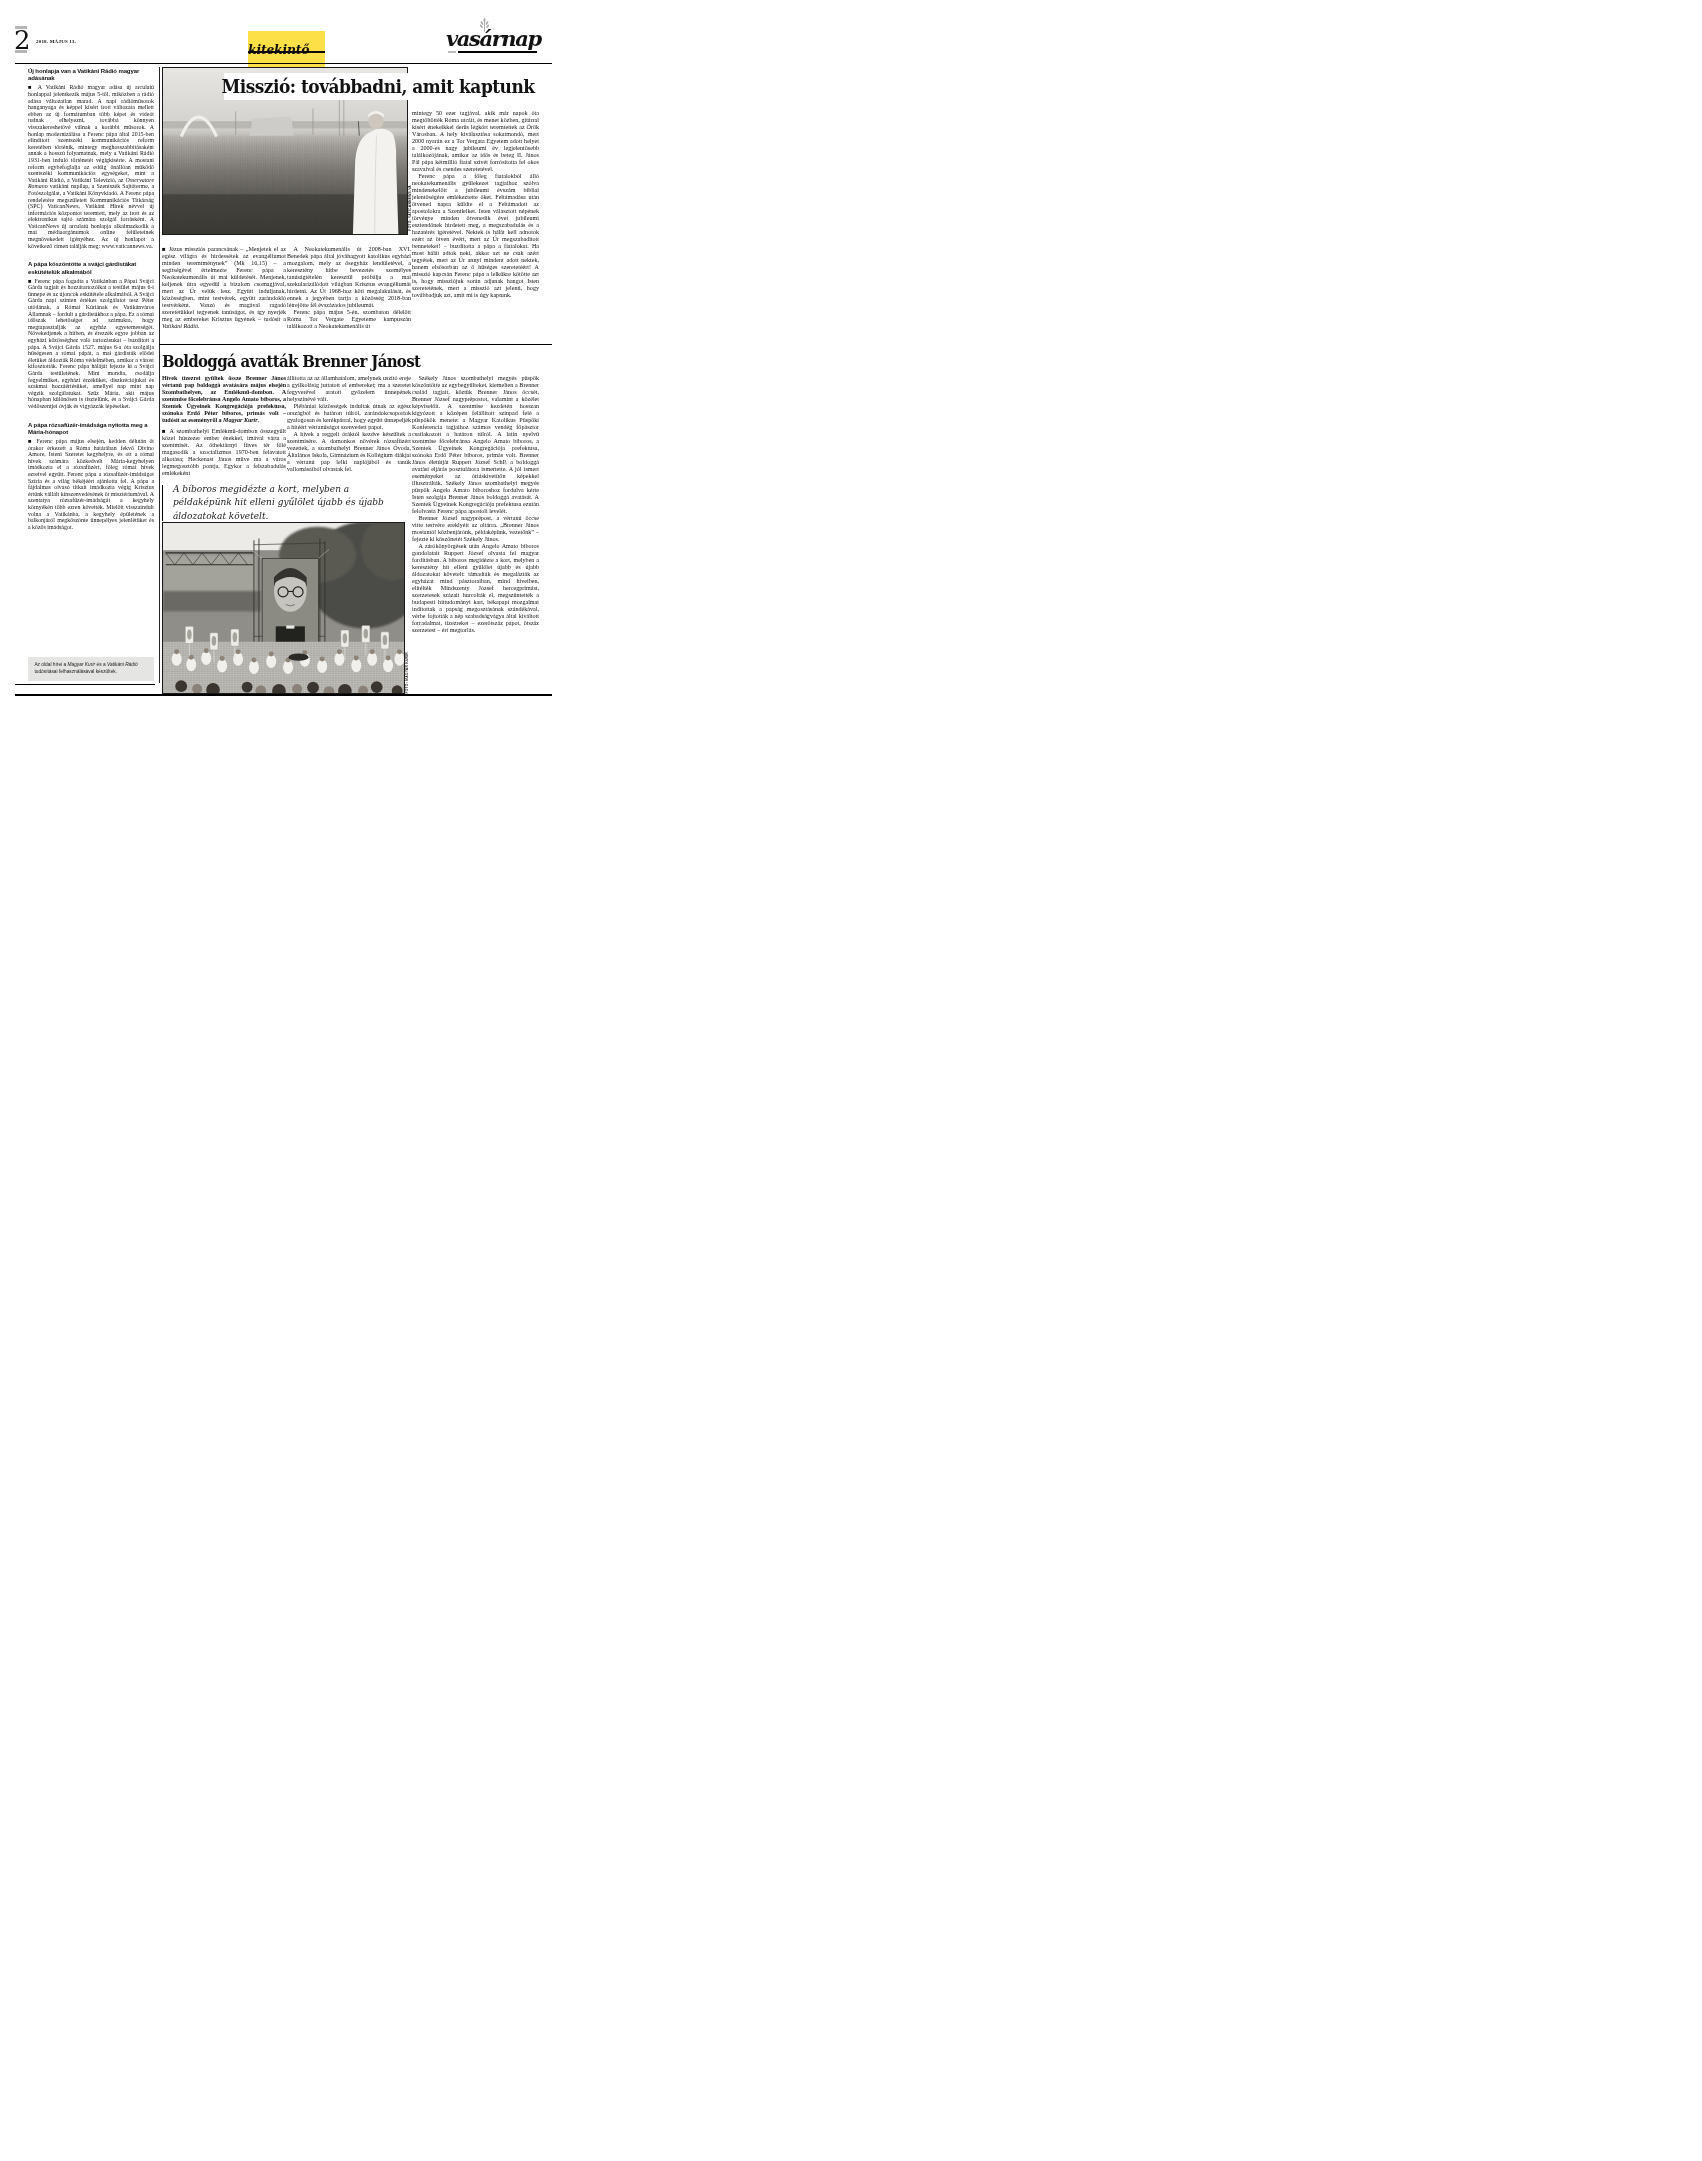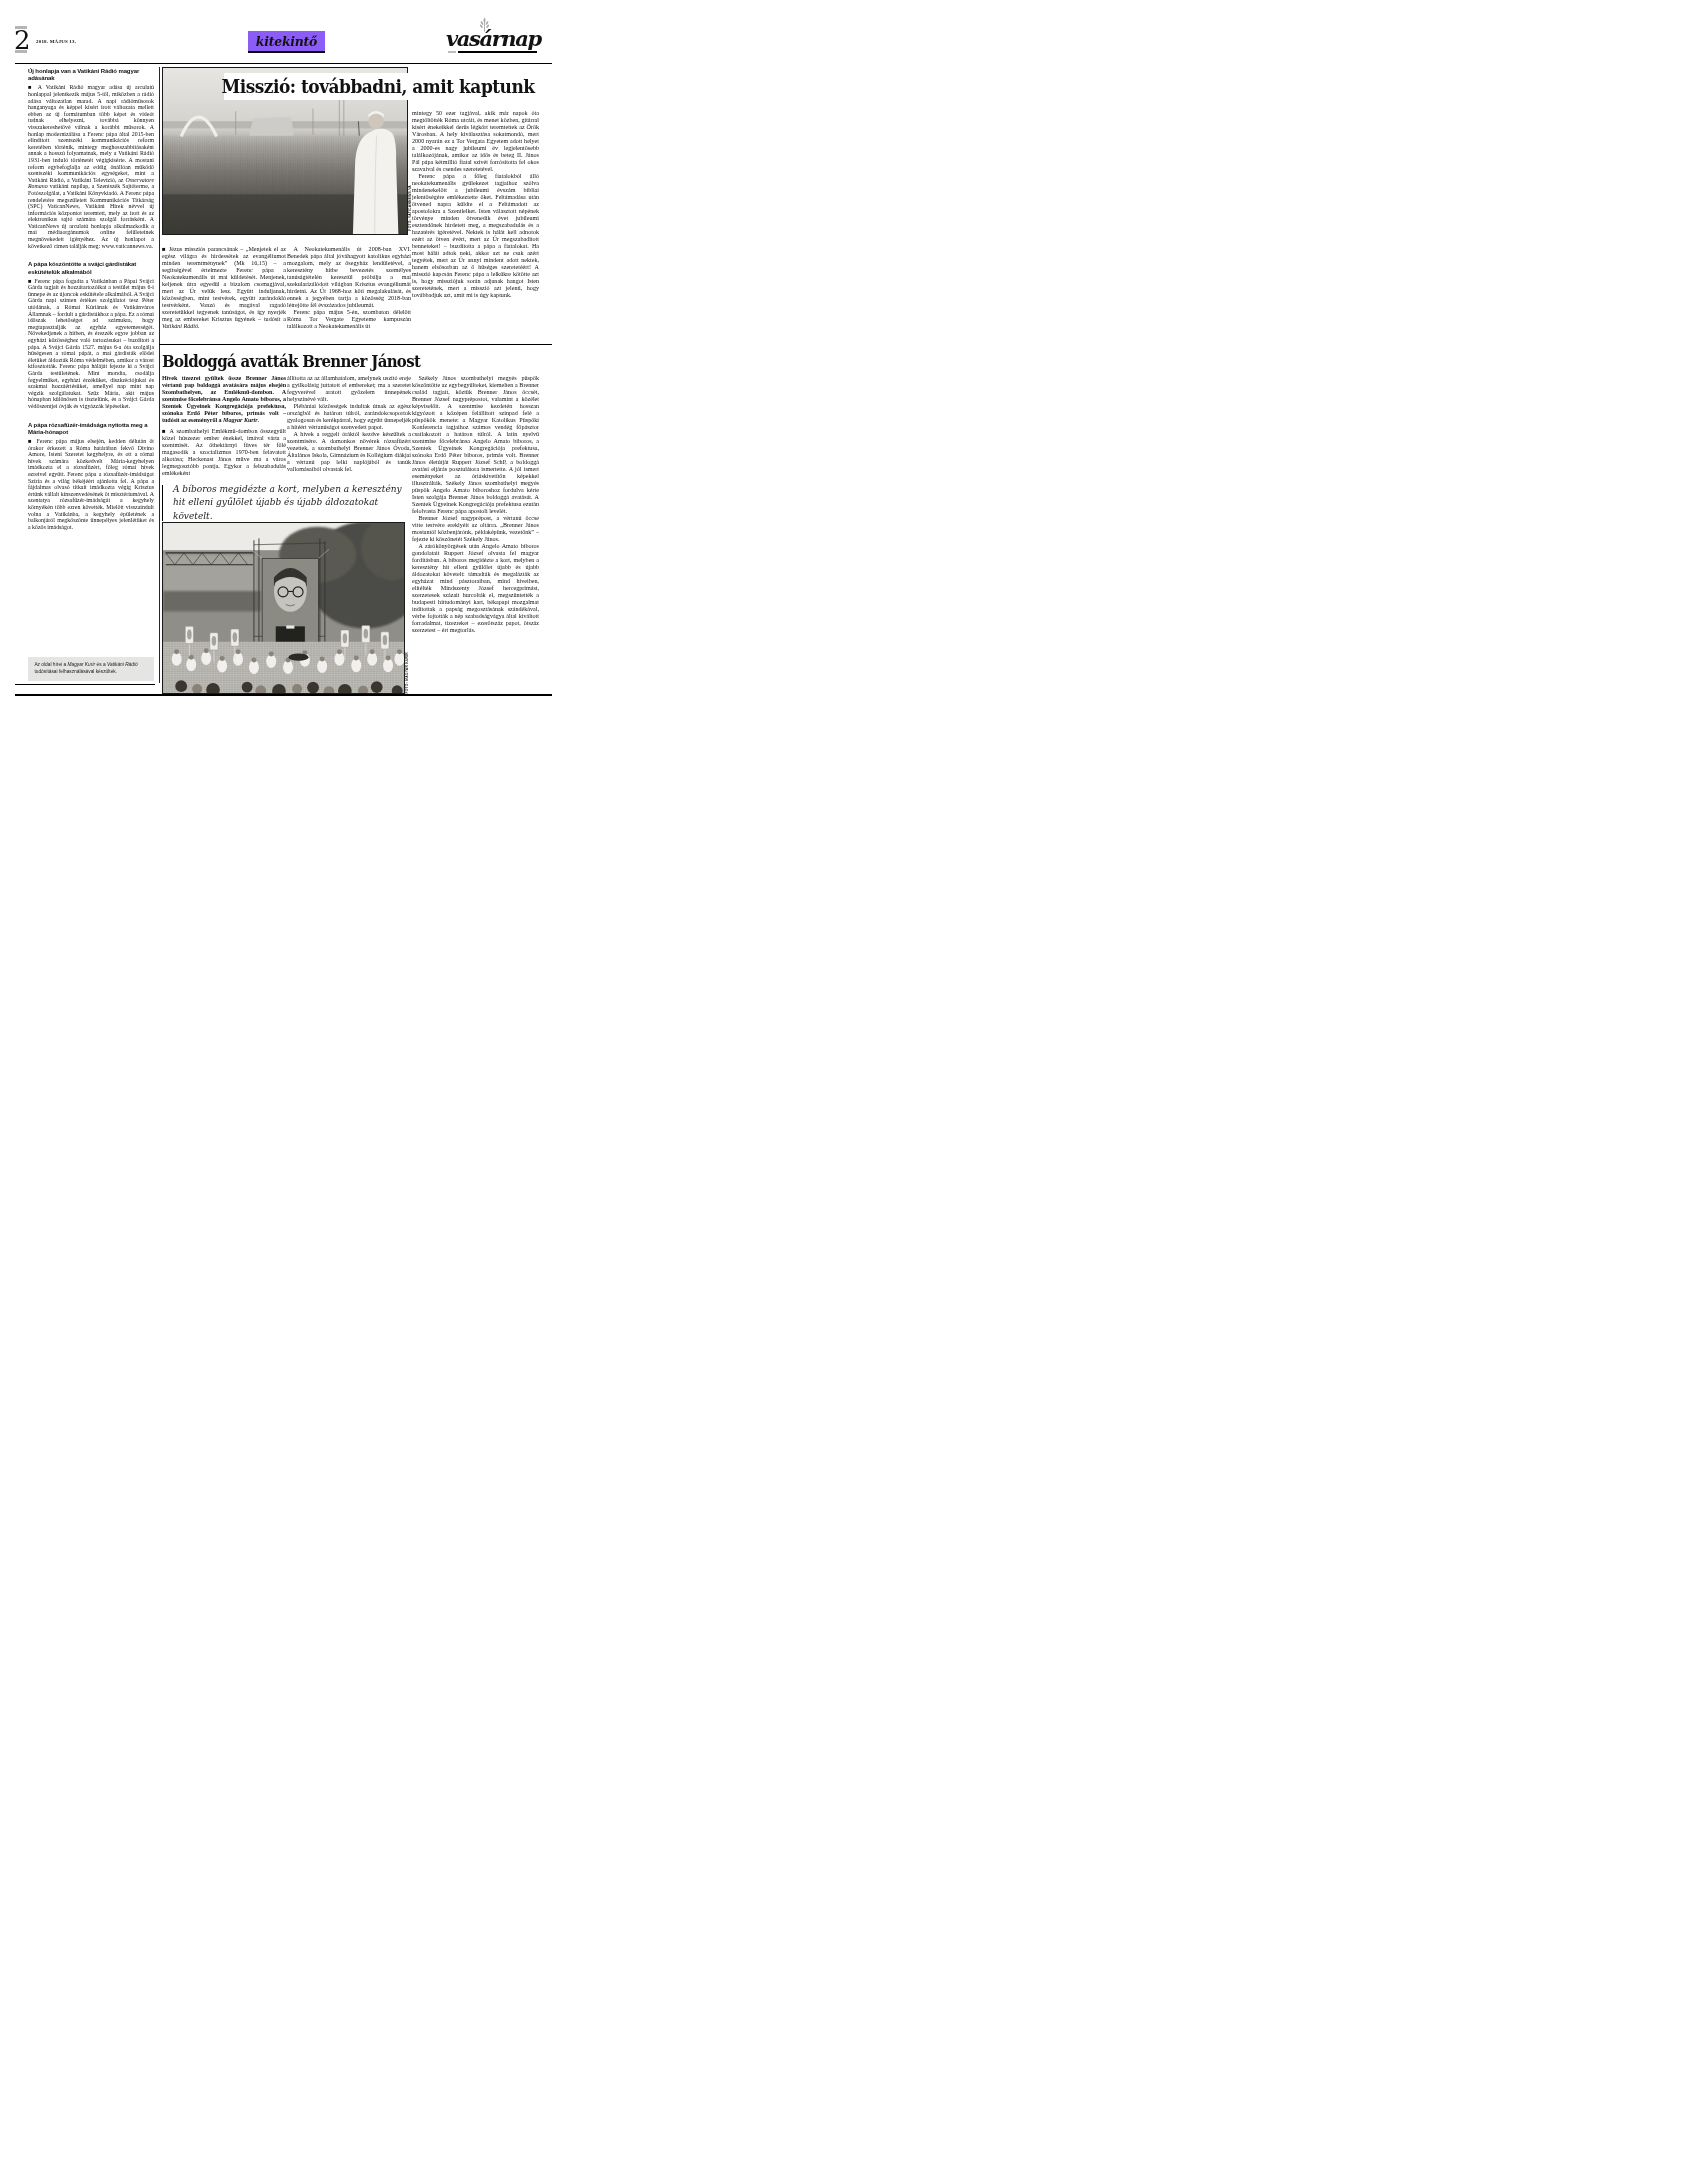--- a/index.html
+++ b/index.html
@@ -4,22 +4,22 @@
 <style>
   html,body{margin:0;padding:0;background:#ffffff;}
   .page{position:relative;width:567px;height:721px;background:#fff;color:#121212;
         font-family:"Liberation Serif",serif;overflow:hidden;}
   
   .pnum-bar{position:absolute;left:15px;width:12px;height:2.7px;background:#b5b5b5;}
   .pnum-bar.top{top:26px;} .pnum-bar.bot{top:50px;}
   .page-number{position:absolute;left:14px;top:26.5px;font-family:"DejaVu Serif",serif;
         font-size:26px;line-height:1;font-weight:400;}
   .date{position:absolute;left:36px;top:39px;font-weight:700;font-size:5px;letter-spacing:0.2px;}
-  .section-box{position:absolute;left:248px;top:31px;width:77px;height:20px;background:#8b5cf6;
-        display:flex;align-items:center;justify-content:center;}
+  .section-box{position:absolute;left:248px;top:31px;width:77px;height:36px;background:#fde047;
+        display:flex;align-items:center;justify-content:flex-start;}
   .section-label{font-family:"DejaVu Serif",serif;font-style:italic;font-weight:700;
         font-size:12.4px;letter-spacing:-0.2px;}
   .section-underline{position:absolute;left:248px;top:51px;width:77px;height:2.3px;background:#0a0a0a;}
   .masthead{position:absolute;left:446px;top:28px;width:92px;text-align:right;
         font-family:"DejaVu Serif",serif;font-style:italic;font-weight:700;font-size:21px;
         line-height:1;letter-spacing:-1.4px;white-space:nowrap;}
   .masthead-bar{position:absolute;left:458px;top:51px;width:79px;height:2.3px;background:#000;}
   .masthead-sq{position:absolute;left:448px;top:51px;width:8.2px;height:2.3px;background:#bdbdbd;}
   .wheat{position:absolute;left:479px;top:18.3px;}
   .header-rule{position:absolute;left:15px;top:63px;width:537px;height:1.4px;background:#000;}
@@ -196,21 +196,21 @@
       <p class="para flush"><span>állította az az államhatalom, amelynek uszító ereje a gyilkolásig juttatott el embereket; ma a szeretet fegyverével aratott győzelem ünnepének helyszínévé vált.</span></p>
       <p class="para indent"><span>Plébániai közösségek indultak útnak az egész országból és határon túlról, zarándokcsoportok gyalogosan és kerékpárral, hogy együtt ünnepeljék a hitéért vértanúságot szenvedett papot.</span></p>
       <p class="para indent"><span>A hívek a reggeli óráktól kezdve készültek a szentmisére. A domonkos nővérek rózsafüzért vezettek, a szombathelyi Brenner János Óvoda, Általános Iskola, Gimnázium és Kollégium diákjai a vértanú pap lelki naplójából és tanúk vallomásaiból olvastak fel.</span></p>
     </div>
   <div class="col bcol3">
       <p class="para indent"><span>Székely János szombathelyi megyés püspök köszöntötte az egybegyűlteket, kiemelten a Brenner család tagjait, köztük Brenner János öccsét, Brenner József nagyprépostot, valamint a közélet képviselőit. A szentmise kezdetén hosszan kígyózott a középen felállított színpad felé a püspökök menete: a Magyar Katolikus Püspöki Konferencia tagjaihoz számos vendég főpásztor csatlakozott a határon túlról. A latin nyelvű szentmise főcelebránsa Angelo Amato bíboros, a Szentek Ügyeinek Kongregációja prefektusa, szónoka Erdő Péter bíboros, prímás volt. Brenner János életútját Ruppert József SchP, a boldoggá avatási eljárás posztulátora ismertette. A jól ismert eseményeket az óriáskivetítőn képekkel illusztrálták. Székely János szombathelyi megyés püspök Angelo Amato bíboroshoz fordulva kérte Isten szolgája Brenner János boldoggá avatását. A Szentek Ügyeinek Kongregációja prefektusa ezután felolvasta Ferenc pápa apostoli levelét.</span></p>
       <p class="para indent"><span>Brenner József nagyprépost, a vértanú öccse vitte testvére ereklyéit az oltárra. „Brenner János mostantól közbenjárónk, példaképünk, vezetőnk” – fejezte ki köszönetét Székely János.</span></p>
       <p class="para indent"><span>A zárókönyörgések után Angelo Amato bíboros gondolatait Ruppert József olvasta fel magyar fordításban. A bíboros megidézte a kort, melyben a keresztény hit elleni gyűlölet újabb és újabb áldozatokat követelt: támadták és megalázták az egyházat mind pásztoraiban, mind híveiben, elítélték Mindszenty József hercegprímást, szerzetesek százait hurcolták el, megszüntették a budapesti hittudományi kart, békapapi mozgalmat indítottak a papság megosztásának szándékával, vérbe fojtották a nép szabadságvágya által kiváltott forradalmat, tízezreket – ezerötszáz papot, ötszáz szerzetest – ért megtorlás.</span></p>
     </div>
 
-  <blockquote class="pull-quote">A bíboros megidézte a kort, melyben a keresztény hit elleni gyűlölet újabb és újabb áldozatokat követelt.</blockquote>
+  <blockquote class="pull-quote">A bíboros megidézte a kort, melyben a példaképünk hit elleni gyűlölet újabb és újabb áldozatokat követelt.</blockquote>
 
   <figure class="photo photo-bottom" style="margin:0" role="img" aria-label="Fehér ruhás papok tömege Brenner János óriásportréja előtt a szombathelyi Emlékmű-dombon">
     <svg viewBox="0 0 530 375" preserveAspectRatio="none">
       <defs>
         <pattern id="dots2" width="6" height="5" patternUnits="userSpaceOnUse">
           <circle cx="2" cy="2" r="1" fill="#7d7a74" opacity="0.5"></circle>
           <circle cx="4.6" cy="4" r="0.8" fill="#e9e8e4" opacity="0.7"></circle>
         </pattern>
         <filter id="soft2" x="-20%" y="-20%" width="140%" height="140%">
             <feGaussianBlur stdDeviation="2"></feGaussianBlur>

